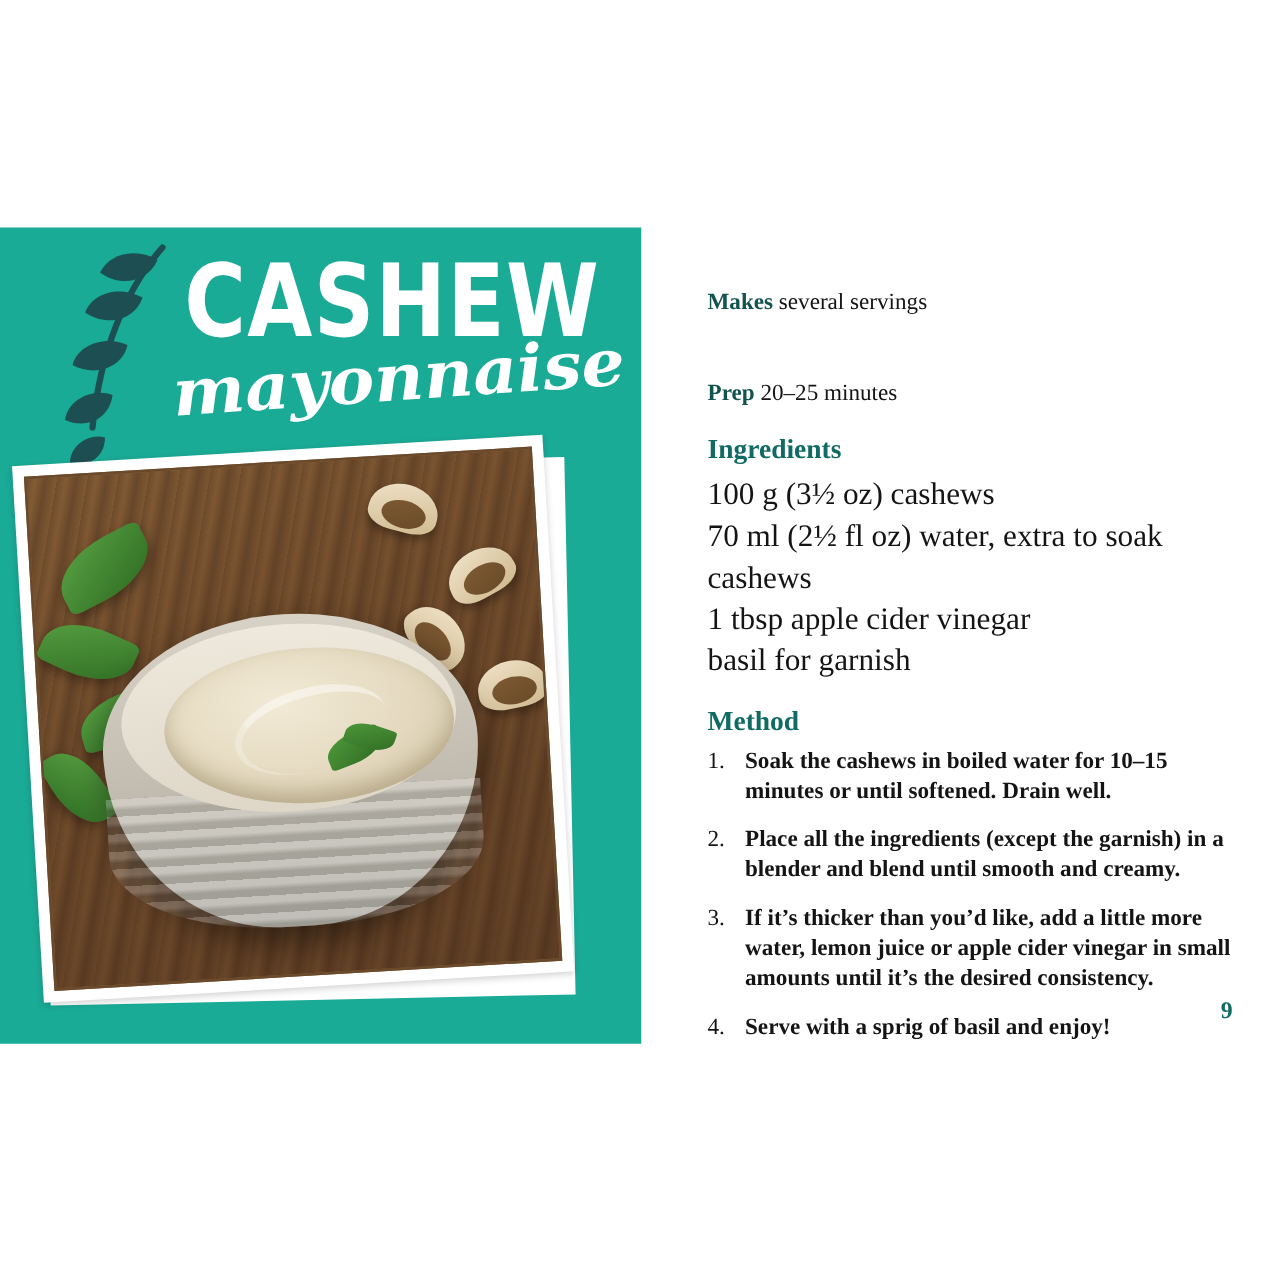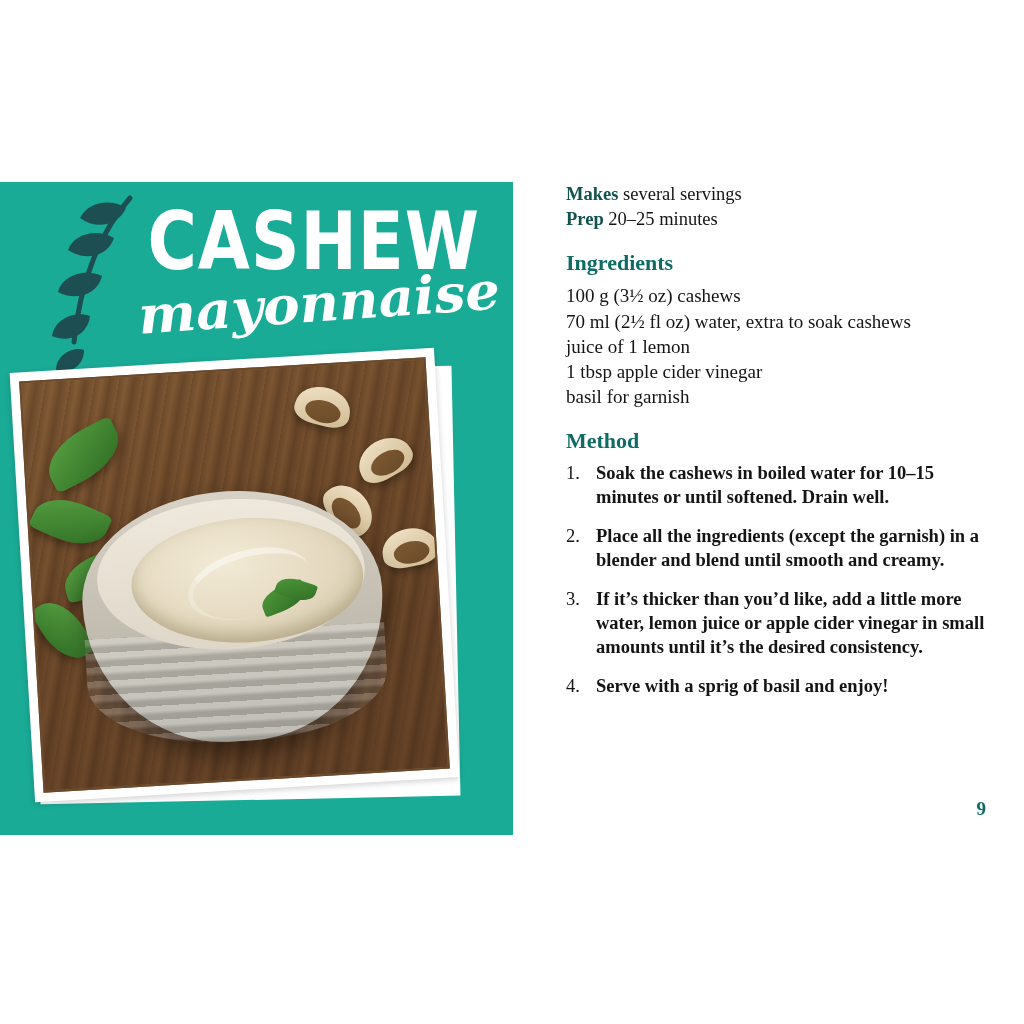--- a/index.html
+++ b/index.html
@@ -213,40 +213,41 @@
     position: absolute;
     left: 566px;
     top: 182px;
     width: 420px;
     height: 653px;
   }
   .meta-line {
     font-size: 18.5px;
     line-height: 1.36;
     color: #141414;
+    margin-top: 48px;
   }
   .meta-label {
     font-weight: bold;
     color: #12534f;
   }
   .section-head {
     font-family: "Liberation Serif", serif;
     font-weight: bold;
     font-size: 22px;
     color: #0f6b63;
     margin-top: 18px;
     margin-bottom: 7px;
   }
   .ingredients {
     list-style: none;
     margin: 0;
     padding: 0;
   }
   .ingredients li {
-    font-size: 19px;
+    font-size: 25px;
     line-height: 1.33;
     color: #141414;
   }
   .method {
     margin: 0;
     padding: 0;
     list-style: none;
   }
   .method li {
     display: flex;
@@ -337,21 +338,20 @@
     <div class="meta-line">
       <span class="meta-label">Prep</span>
       <span>20–25 minutes</span>
     </div>
   </div>
 
   <div class="section-head">Ingredients</div>
   <ul class="ingredients">
     <li>100 g (3½ oz) cashews</li>
     <li>70 ml (2½ fl oz) water, extra to soak cashews</li>
-    <li>juice of 1 lemon</li>
     <li>1 tbsp apple cider vinegar</li>
     <li>basil for garnish</li>
   </ul>
 
   <div class="section-head">Method</div>
   <ol class="method">
     <li>
       <span class="num">1.</span>
       <span class="txt">Soak the cashews in boiled water for 10–15 minutes or until softened. Drain well.</span>
     </li>

